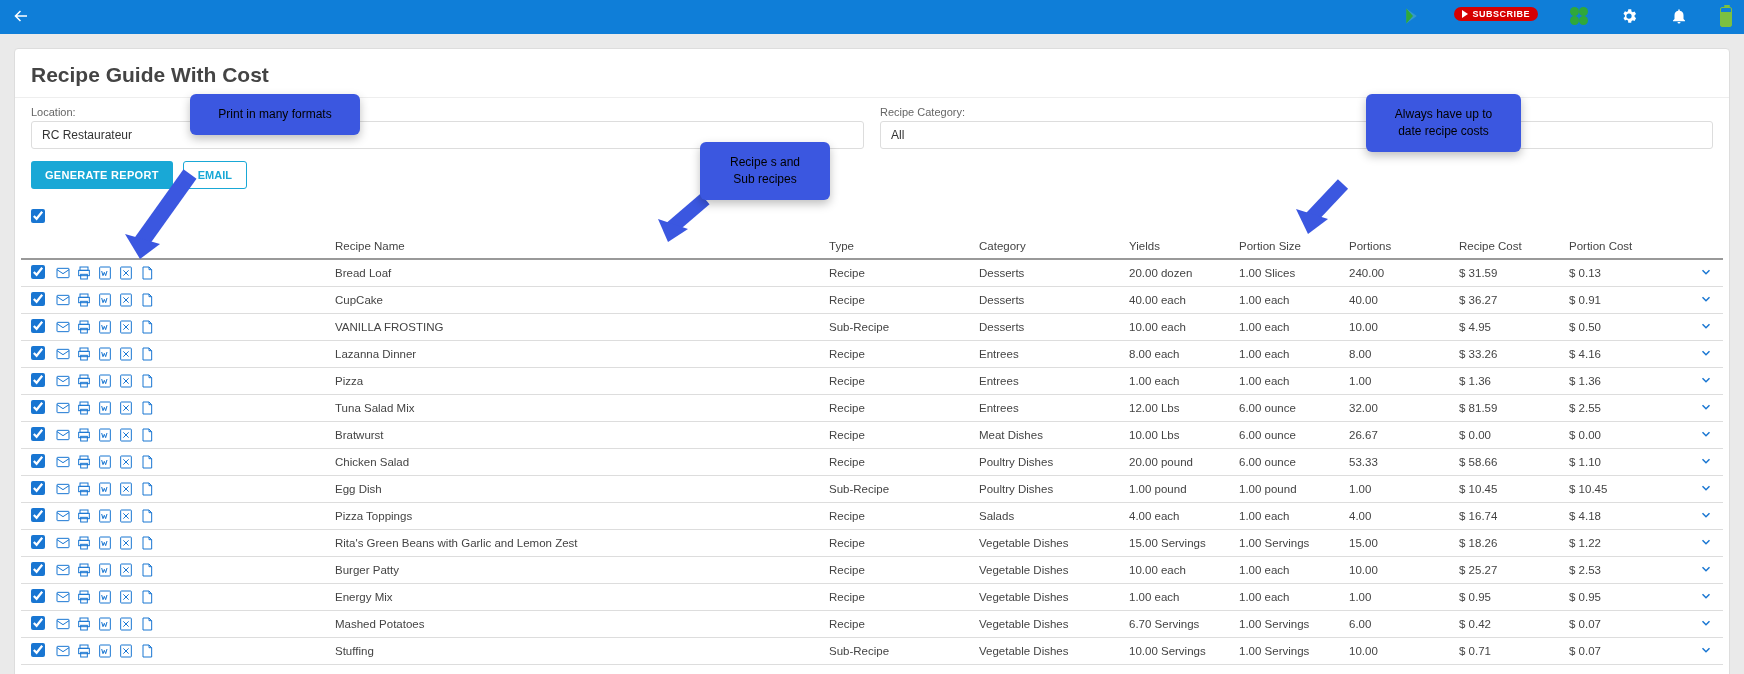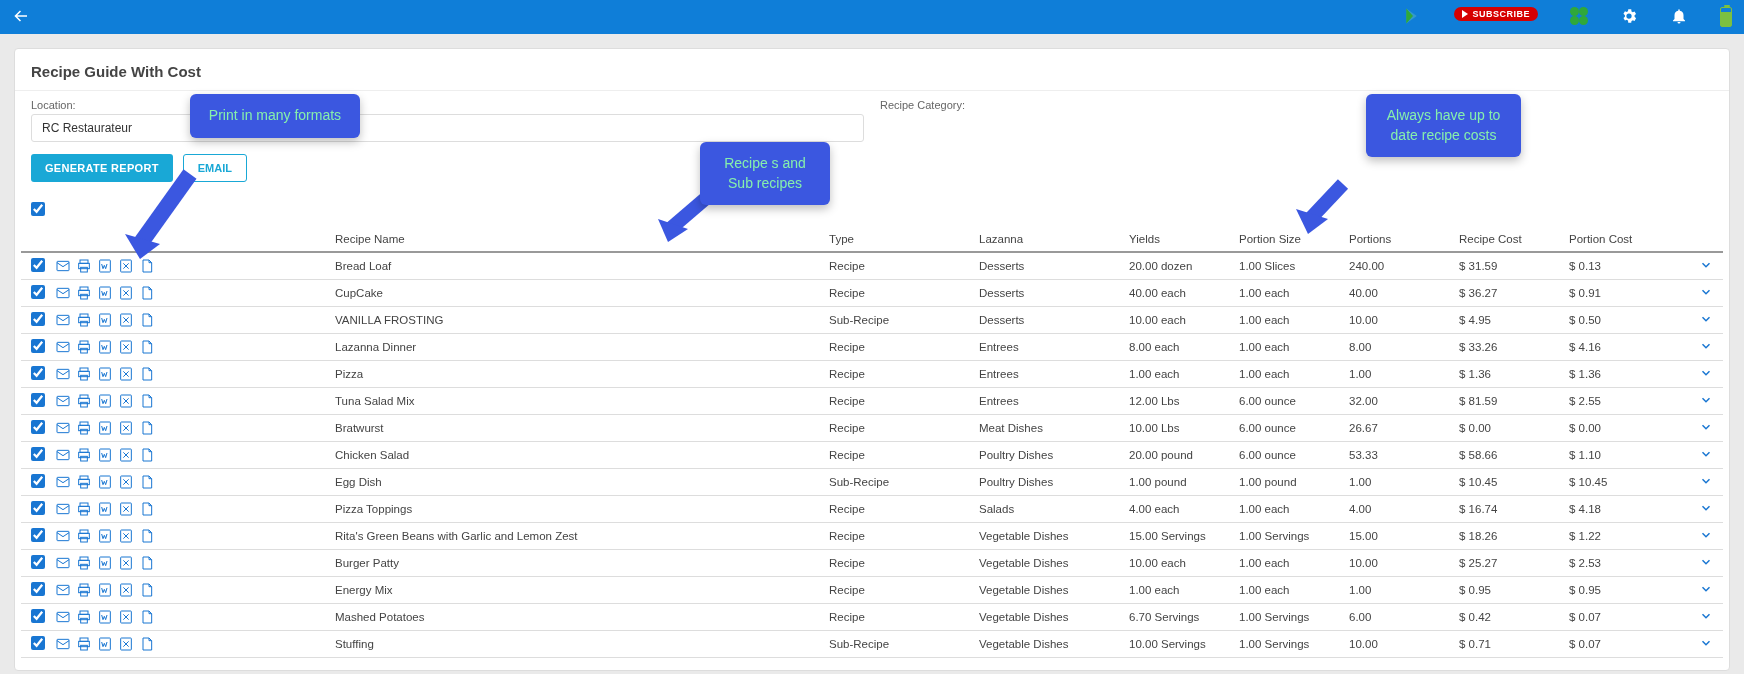--- a/index.html
+++ b/index.html
@@ -55,21 +55,21 @@
     border-radius:1px;
   }
 
   .page-wrap { padding: 14px; }
   .panel {
     background:#fff;
     border:1px solid #ddd;
     border-radius:4px;
   }
   .panel-title {
-    font-size:15px;
+    font-size:21px;
     font-weight:600;
     color:#444;
     padding:14px 16px 10px;
     border-bottom:1px solid #eee;
   }
   .filter-row {
     display:flex;
     gap:16px;
     padding:8px 16px 0;
   }
@@ -164,24 +164,24 @@
   .chev-down {
     width:14px; height:14px;
     display:inline-block;
   }
   .chev-down svg { stroke:#1976d2; fill:none; stroke-width:2.5; }
 
   
   .callout {
     position:absolute;
     background:#3b57e0;
-    color:#86efac;
+    color:#000000;
     border-radius:6px;
     padding:12px 18px;
-    font-size:14px;
+    font-size:12px;
     text-align:center;
     box-shadow:0 4px 10px rgba(0,0,0,0.25);
     z-index:50;
     line-height:1.4;
   }
   .arrow {
     position:absolute;
     z-index:49;
   }
   .arrow svg { display:block; }
@@ -235,20 +235,21 @@
   <div class="panel">
     <div class="panel-title">Recipe Guide With Cost</div>
 
     <div class="filter-row">
       <div class="filter-col">
         <div class="filter-label">Location:</div>
         <div class="filter-box">RC Restaurateur</div>
       </div>
       <div class="filter-col">
         <div class="filter-label">Recipe Category:</div>
+        <div class="filter-box">All</div>
       </div>
     </div>
 
     <div class="btn-row">
       <button class="btn-primary">GENERATE REPORT</button>
       <button class="btn-outline">EMAIL</button>
     </div>
 
     <div class="master-check-row">
       <input type="checkbox" checked="" style="">
@@ -267,21 +268,21 @@
         <col class="col-rcost">
           <col class="col-pcost">
           <col class="col-expand">
       </colgroup>
       <thead>
         <tr>
           <th></th>
           <th></th>
           <th>Recipe Name</th>
           <th>Type</th>
-          <th>Lazanna</th>
+          <th>Category</th>
           <th>Yields</th>
           <th>Portion Size</th>
           <th>Portions</th>
           <th>Recipe Cost</th>
           <th>Portion Cost</th>
           <th></th>
         </tr>
       </thead>
       <tbody id="tbody">
           <tr>

